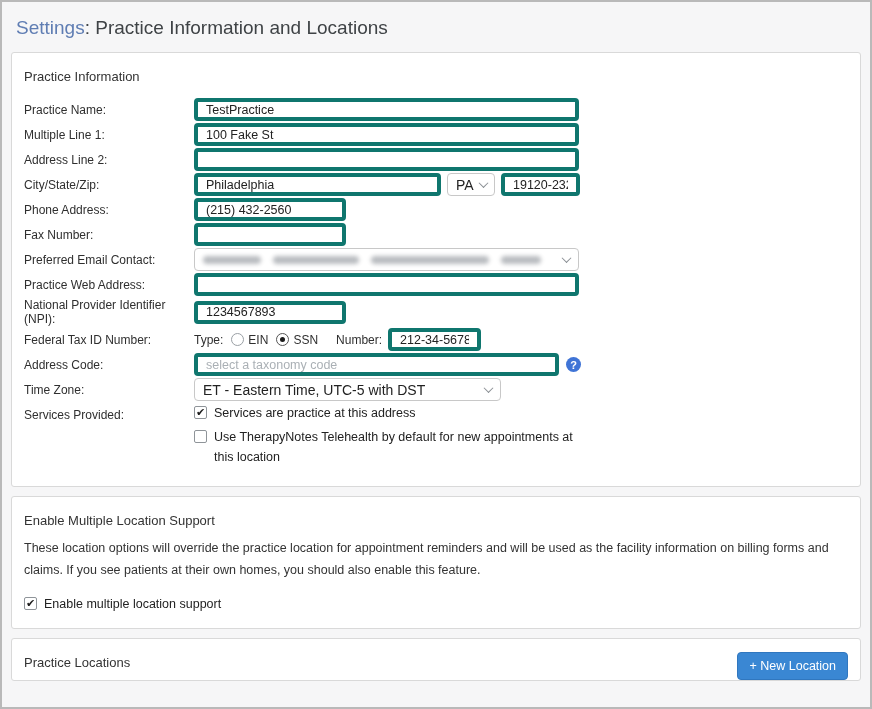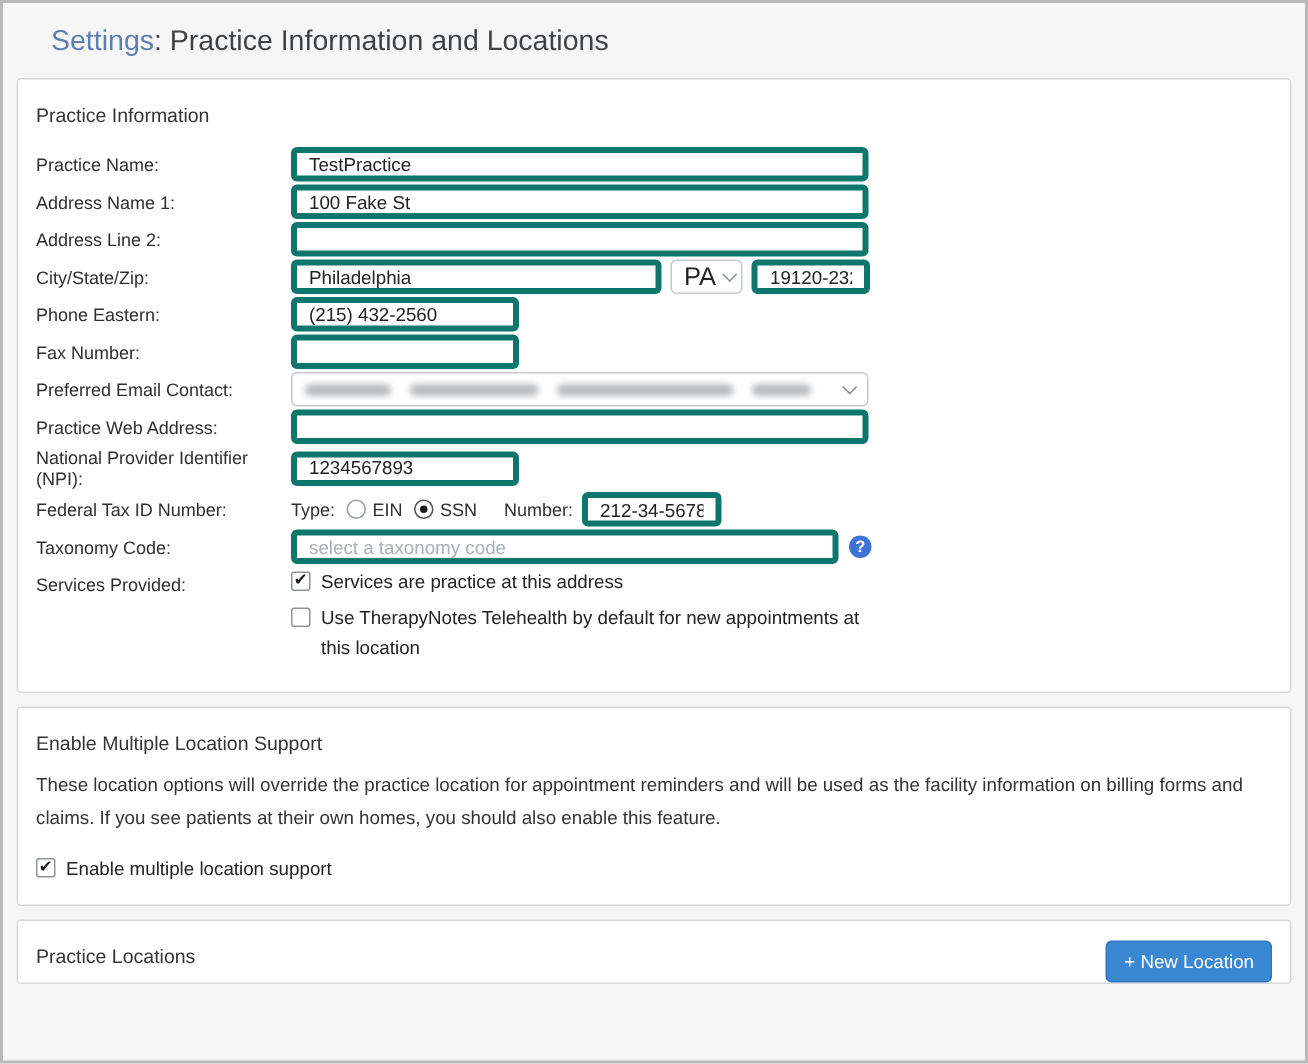--- a/index.html
+++ b/index.html
@@ -9,21 +9,20 @@
     border:2px solid #b9b9b9;
     background:#f6f6f7;
     font-family:"Liberation Sans", sans-serif;
     color:#333;
     overflow:hidden;
   }
   .page-title {
     padding:15px 14px 13px 14px;
     font-size:19px;
     color:#3f4346;
-    margin-left:18px;
   }
   .page-title .title-link { color:#5f7db3; cursor:pointer; }
   .section {
     background:#fff;
     border:1px solid #d9d9d9;
     border-radius:3px;
     margin:0 9px 9px 9px;
     padding:10px 12px 12px 12px;
   }
   .sec-heading {
@@ -65,21 +64,21 @@
   .w-zip  { width:79px; }
   .w-taxnum { width:93px; }
   .w-taxonomy { width:365px; }
   .w-tz { width:307px; }
   .sel {
     display:flex; align-items:center; justify-content:space-between;
     height:23px;
     border:1px solid #c8c8c8;
     border-radius:4px;
     padding:0 8px;
-    font-size:17px;
+    font-size:14px;
     color:#222;
     background:#fff;
     cursor:pointer;
   }
   .chev {
     width:7px; height:7px;
     border-right:1.6px solid #8a8f94;
     border-bottom:1.6px solid #8a8f94;
     transform:rotate(45deg) translate(-1px,-1px);
     flex:none; margin-left:6px;
@@ -152,21 +151,21 @@
 
 <div class="section">
   <div class="sec-heading">Practice Information</div>
 
   <div class="form-row">
     <span class="lbl">Practice Name:</span>
     <input class="txt w-full" type="text" value="TestPractice" style="">
   </div>
 
   <div class="form-row">
-    <span class="lbl">Address Name 1:</span>
+    <span class="lbl">Multiple Line 1:</span>
     <input class="txt w-full" type="text" value="100 Fake St" style="">
   </div>
 
   <div class="form-row">
     <span class="lbl">Address Line 2:</span>
     <input class="txt w-full" type="text" value="" style="">
   </div>
 
   <div class="form-row">
     <span class="lbl">City/State/Zip:</span>
@@ -174,21 +173,21 @@
     <span class="gap6"></span>
     <div class="sel w-state">
       <span>PA</span>
       <span class="chev"></span>
     </div>
     <span class="gap6"></span>
     <input class="txt w-zip" type="text" value="19120-2321" style="">
   </div>
 
   <div class="form-row">
-    <span class="lbl">Phone Eastern:</span>
+    <span class="lbl">Phone Address:</span>
     <input class="txt w-mid" type="text" value="(215) 432-2560" style="">
   </div>
 
   <div class="form-row">
     <span class="lbl">Fax Number:</span>
     <input class="txt w-mid" type="text" value="" style="">
   </div>
 
   <div class="form-row">
     <span class="lbl">Preferred Email Contact:</span>
@@ -219,25 +218,32 @@
     <span class="radio"></span>
     <span class="inline-lbl">EIN</span>
     <span class="radio selected"></span>
     <span class="inline-lbl">SSN</span>
     <span class="inline-lbl num-lbl">Number:</span>
     <input class="txt w-taxnum" type="text" value="212-34-5678" style="">
   </div>
 
 
   <div class="form-row">
-    <span class="lbl">Taxonomy Code:</span>
+    <span class="lbl">Address Code:</span>
     <input class="txt w-taxonomy" type="text" placeholder="select a taxonomy code" style="">
     <span class="help-icon">?</span>
   </div>
 
+  <div class="form-row">
+    <span class="lbl">Time Zone:</span>
+    <div class="sel w-tz">
+      <span>ET - Eastern Time, UTC-5 with DST</span>
+      <span class="chev"></span>
+    </div>
+  </div>
 
   <div class="form-row row-top" style="margin-top:3px">
     <span class="lbl">Services Provided:</span>
     <div>
       <div class="cb-line">
         <span class="cb">✔</span>
         <span class="cb-text-wrap">Services are practice at this address</span>
       </div>
       <div class="cb-line">
         <span class="cb"></span>

